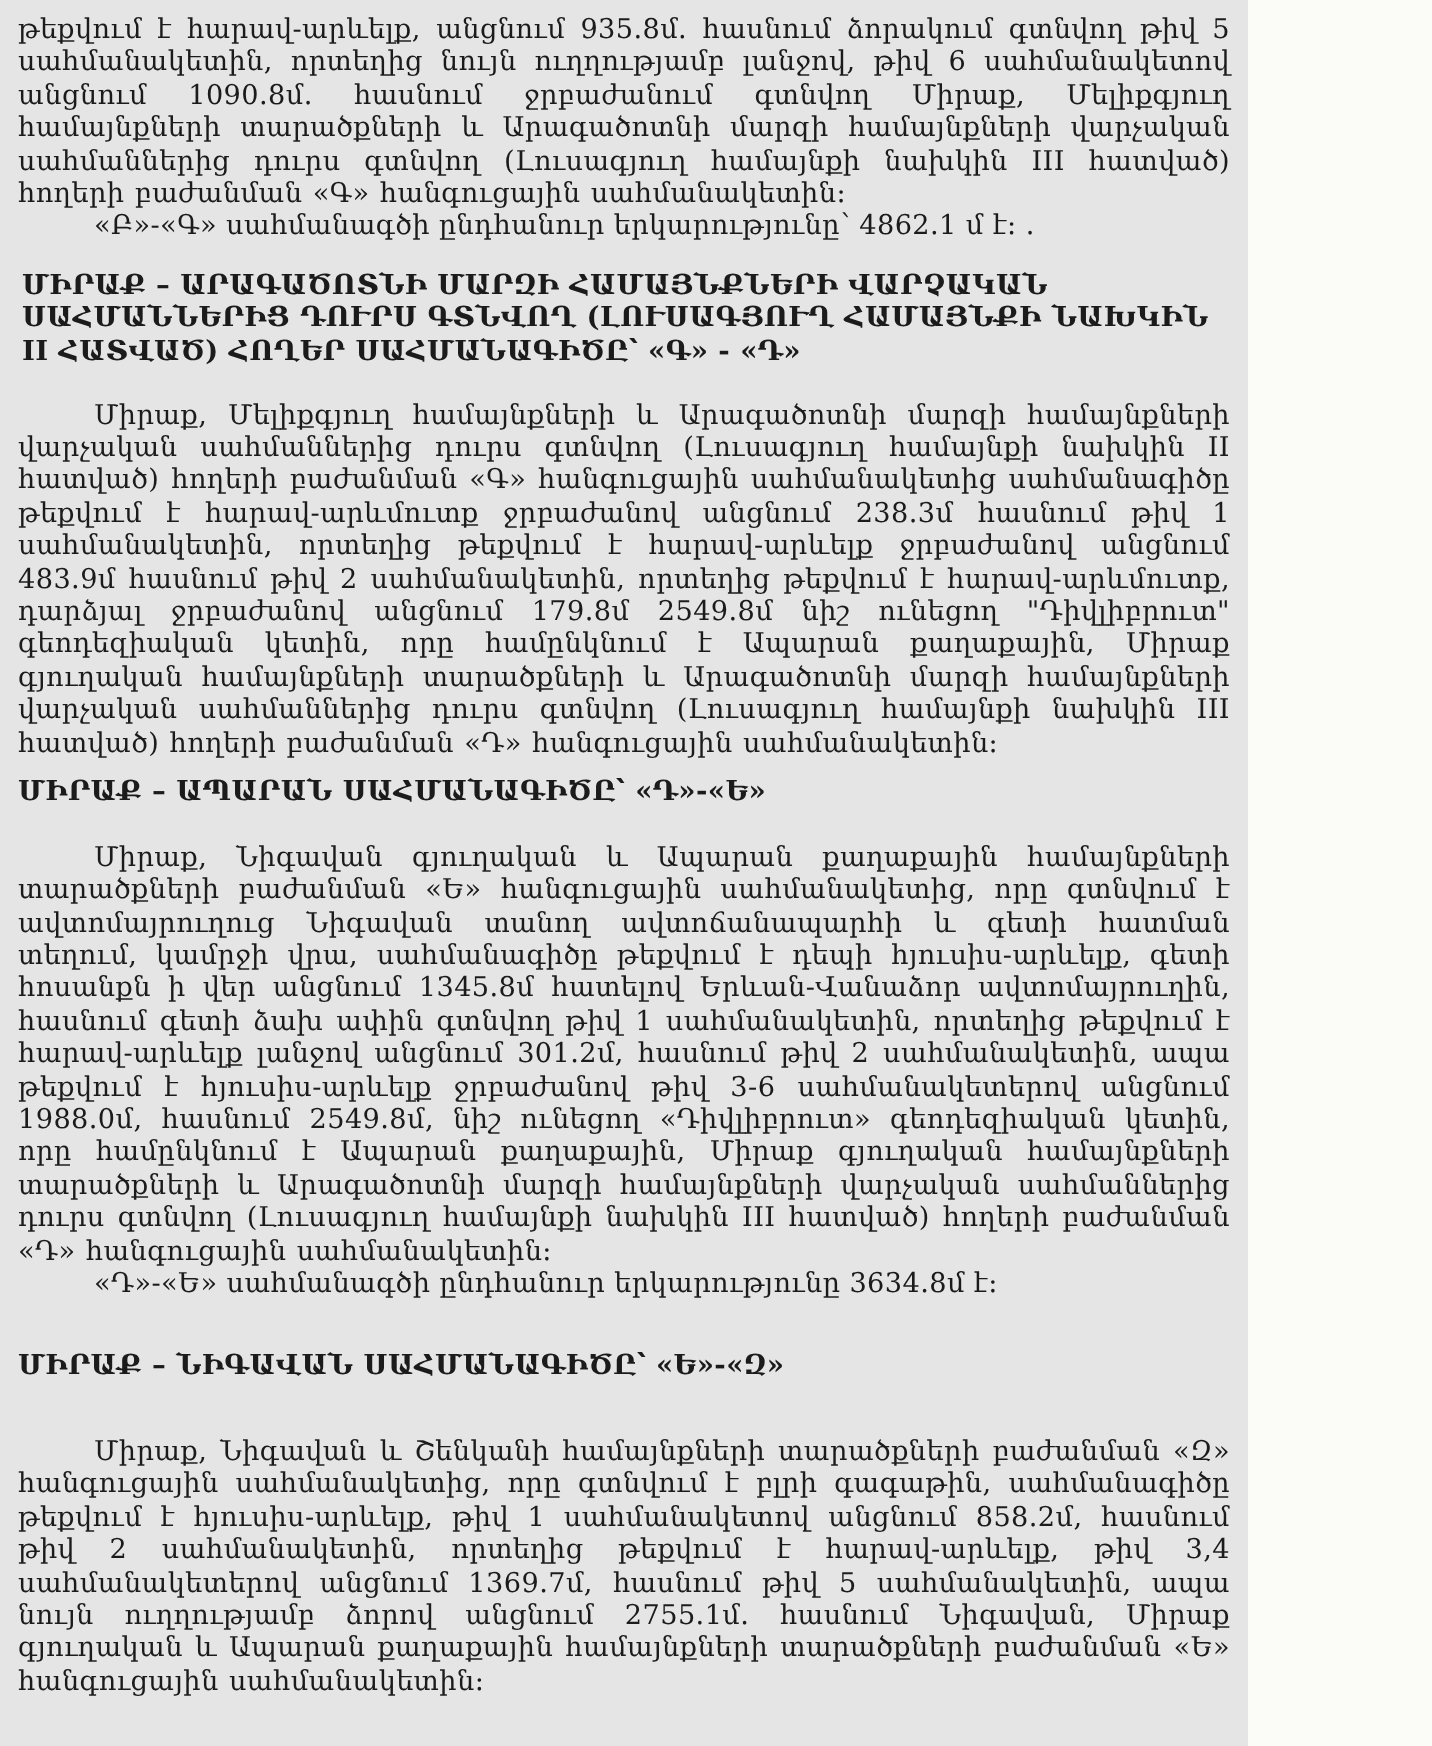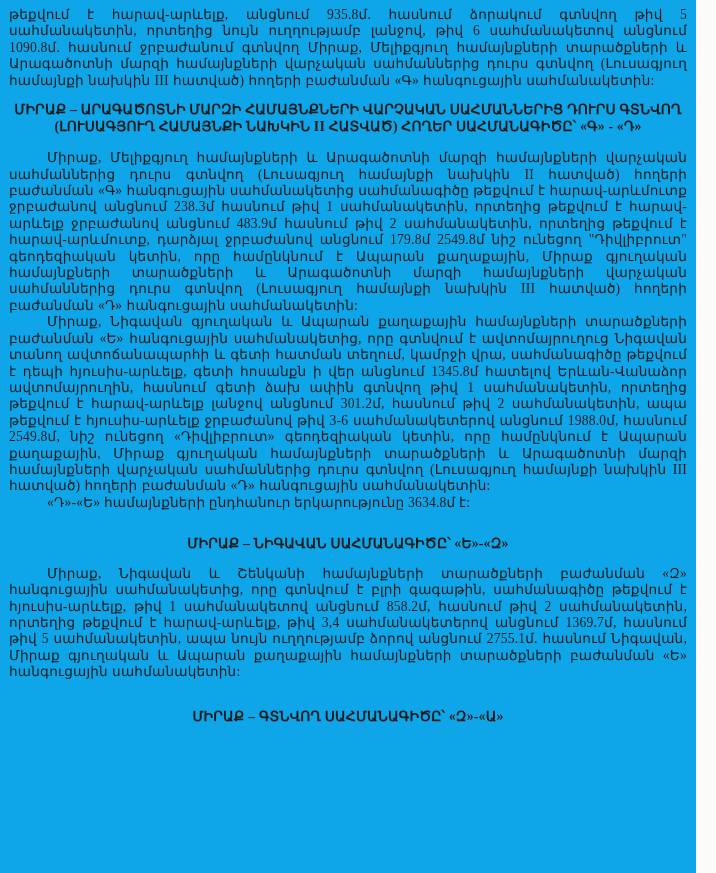--- a/index.html
+++ b/index.html
@@ -3,71 +3,71 @@
 <meta charset="utf-8">
 <style>
   * { box-sizing: border-box; margin: 0; padding: 0; }
   html, body { width: 716px; height: 873px; }
   body {
     background: #fbfbf7;
     color: #1b1b1b;
     font-family: "DejaVu Serif", "DejaVu Sans", serif;
   }
   .page {
-    width: 696px;
+    width: 624px;
     height: 873px;
     padding: 7px 9px 0 9px;
     overflow: hidden;
-    background: #0ea5e9;
-    font-family: Liberation Serif, serif;
+    background: #e5e5e5;
   }
   .para {
     font-size: 13.6px;
     line-height: 16.4px;
     text-align: justify;
     letter-spacing: 0.2px;
     word-spacing: 0.6px;
   }
   .length-line {
     font-size: 13.6px;
     line-height: 16.4px;
     text-align: left;
     text-indent: 38px;
     letter-spacing: 0.2px;
   }
   .indent-first { text-indent: 38px; }
   .heading {
     font-size: 13.8px;
     line-height: 16.6px;
     font-weight: bold;
-    text-align: center;
     letter-spacing: 0.2px;
   }
   .h-main   { margin: 13px 2px 15px 2px; }
   .h-tight  { margin: 8px 0 16px 0; }
-  .h-spaced { margin: 25px 0 13px 0; }
+  .h-spaced { margin: 25px 0 26px 0; }
   .h-last   { margin: 28px 0 0 0; }
 </style>
 </head>
 <body>
 
 <div class="page">
 
   <p class="para">թեքվում է հարավ-արևելք, անցնում 935.8մ. հասնում ձորակում գտնվող թիվ 5 սահմանակետին, որտեղից նույն ուղղությամբ լանջով, թիվ 6 սահմանակետով անցնում 1090.8մ. հասնում ջրբաժանում գտնվող Միրաք, Մելիքգյուղ համայնքների տարածքների և Արագածոտնի մարզի համայնքների վարչական սահմաններից դուրս գտնվող (Լուսագյուղ համայնքի նախկին III հատված) հողերի բաժանման «Գ» հանգուցային սահմանակետին:</p>
 
+  <p class="length-line">«Բ»-«Գ» սահմանագծի ընդհանուր երկարությունը՝ 4862.1 մ է: .</p>
 
   <h2 class="heading h-main">ՄԻՐԱՔ – ԱՐԱԳԱԾՈՏՆԻ ՄԱՐԶԻ ՀԱՄԱՅՆՔՆԵՐԻ ՎԱՐՉԱԿԱՆ ՍԱՀՄԱՆՆԵՐԻՑ ԴՈՒՐՍ ԳՏՆՎՈՂ (ԼՈՒՍԱԳՅՈՒՂ ՀԱՄԱՅՆՔԻ ՆԱԽԿԻՆ II ՀԱՏՎԱԾ) ՀՈՂԵՐ ՍԱՀՄԱՆԱԳԻԾԸ՝ «Գ» - «Դ»</h2>
 
   <p class="para indent-first">Միրաք, Մելիքգյուղ համայնքների և Արագածոտնի մարզի համայնքների վարչական սահմաններից դուրս գտնվող (Լուսագյուղ համայնքի նախկին II հատված) հողերի բաժանման «Գ» հանգուցային սահմանակետից սահմանագիծը թեքվում է հարավ-արևմուտք ջրբաժանով անցնում 238.3մ հասնում թիվ 1 սահմանակետին, որտեղից թեքվում է հարավ-արևելք ջրբաժանով անցնում 483.9մ հասնում թիվ 2 սահմանակետին, որտեղից թեքվում է հարավ-արևմուտք, դարձյալ ջրբաժանով անցնում 179.8մ 2549.8մ նիշ ունեցող "Դիվլիբրուտ" գեոդեզիական կետին, որը համընկնում է Ապարան քաղաքային, Միրաք գյուղական համայնքների տարածքների և Արագածոտնի մարզի համայնքների վարչական սահմաններից դուրս գտնվող (Լուսագյուղ համայնքի նախկին III հատված) հողերի բաժանման «Դ» հանգուցային սահմանակետին:</p>
 
 
+  <h2 class="heading h-tight">ՄԻՐԱՔ – ԱՊԱՐԱՆ ՍԱՀՄԱՆԱԳԻԾԸ՝ «Դ»-«Ե»</h2>
 
   <p class="para indent-first">Միրաք, Նիգավան գյուղական և Ապարան քաղաքային համայնքների տարածքների բաժանման «Ե» հանգուցային սահմանակետից, որը գտնվում է ավտոմայրուղուց Նիգավան տանող ավտոճանապարհի և գետի հատման տեղում, կամրջի վրա, սահմանագիծը թեքվում է դեպի հյուսիս-արևելք, գետի հոսանքն ի վեր անցնում 1345.8մ հատելով Երևան-Վանաձոր ավտոմայրուղին, հասնում գետի ձախ ափին գտնվող թիվ 1 սահմանակետին, որտեղից թեքվում է հարավ-արևելք լանջով անցնում 301.2մ, հասնում թիվ 2 սահմանակետին, ապա թեքվում է հյուսիս-արևելք ջրբաժանով թիվ 3-6 սահմանակետերով անցնում 1988.0մ, հասնում 2549.8մ, նիշ ունեցող «Դիվլիբրուտ» գեոդեզիական կետին, որը համընկնում է Ապարան քաղաքային, Միրաք գյուղական համայնքների տարածքների և Արագածոտնի մարզի համայնքների վարչական սահմաններից դուրս գտնվող (Լուսագյուղ համայնքի նախկին III հատված) հողերի բաժանման «Դ» հանգուցային սահմանակետին:</p>
 
-  <p class="length-line">«Դ»-«Ե» համայնքների ընդհանուր երկարությունը 3634.8մ է:</p>
+  <p class="length-line">«Դ»-«Ե» սահմանագծի ընդհանուր երկարությունը 3634.8մ է:</p>
 
   <h2 class="heading h-spaced">ՄԻՐԱՔ – ՆԻԳԱՎԱՆ ՍԱՀՄԱՆԱԳԻԾԸ՝ «Ե»-«Զ»</h2>
 
   <p class="para indent-first">Միրաք, Նիգավան և Շենկանի համայնքների տարածքների բաժանման «Զ» հանգուցային սահմանակետից, որը գտնվում է բլրի գագաթին, սահմանագիծը թեքվում է հյուսիս-արևելք, թիվ 1 սահմանակետով անցնում 858.2մ, հասնում թիվ 2 սահմանակետին, որտեղից թեքվում է հարավ-արևելք, թիվ 3,4 սահմանակետերով անցնում 1369.7մ, հասնում թիվ 5 սահմանակետին, ապա նույն ուղղությամբ ձորով անցնում 2755.1մ. հասնում Նիգավան, Միրաք գյուղական և Ապարան քաղաքային համայնքների տարածքների բաժանման «Ե» հանգուցային սահմանակետին:</p>
 
 
   <h2 class="heading h-last">ՄԻՐԱՔ – ԳՏՆՎՈՂ ՍԱՀՄԱՆԱԳԻԾԸ՝ «Զ»-«Ա»</h2>
 
 </div>
 

